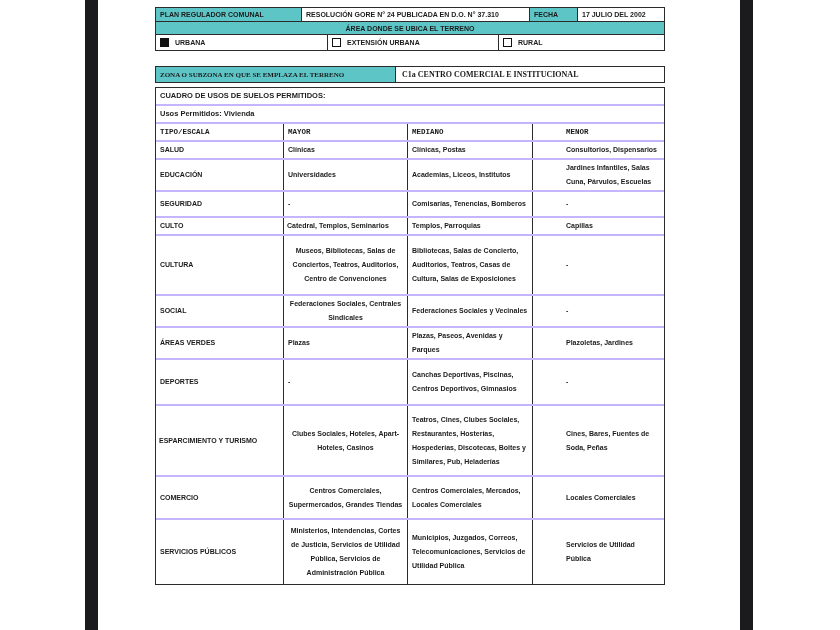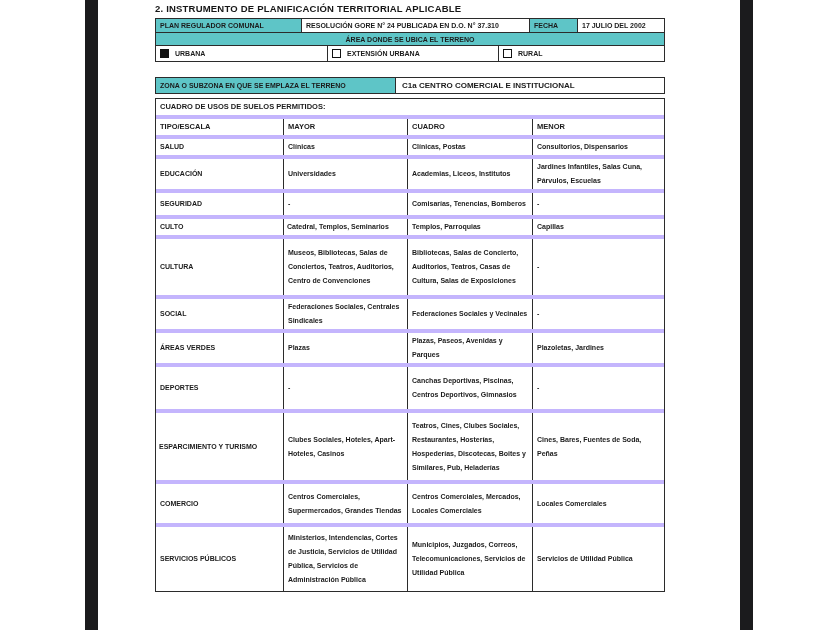--- a/index.html
+++ b/index.html
@@ -30,50 +30,49 @@
   .chk-row .cellA { min-height: 15px; }
   .w-chk1 { width: 172px; } .w-chk2 { width: 171px; } .w-chk3 { flex: 1; }
   .checkbox { width: 9px; height: 9px; border: 1.5px solid #111; background: #fff;
               margin-right: 6px; flex: none; }
   .checkbox.filled { background: #111; }
 
   .gap1 { height: 10px; }
   .gap2 { height: 4px; }
 
   
-  .zona { display: flex; border: 1px solid #2b2b2b; margin-top: 5px; }
+  .zona { display: flex; border: 1px solid #2b2b2b; margin-top: 5px; font-family: Liberation Serif, serif; }
   .zona-label { width: 240px; background: #5ec5c7; border-right: 1px solid #2b2b2b;
                 font-size: 7px; font-weight: bold; display: flex; align-items: center;
                 padding: 0 4px; min-height: 15px; }
   .zona-value { flex: 1; font-size: 8px; font-weight: bold; display: flex;
                 align-items: center; padding: 0 6px; }
 
   
   .tableC { border: 1px solid #2b2b2b; }
-  .trC { display: flex; border-bottom: 4px solid #c4b5fd; }
+  .trC { display: flex; border-bottom: 2px solid #c4b5fd; }
   .trC:last-child { border-bottom: none; }
   .tdC { border-right: 1px solid #2b2b2b; display: flex; align-items: center;
          font-size: 7px; font-weight: bold; line-height: 14px; padding: 1px 4px; }
   .tdC:last-child { border-right: none; }
   .full { width: 100%; min-height: 14px; font-size: 7.5px; }
-  .hdr .tdC { font-size: 7.5px; min-height: 15px; }
+  .hdr .tdC { font-size: 7.5px; min-height: 15px; font-family: Liberation Mono, monospace; }
   .c1 { width: 128px; flex: none; }
-  .c2 { width: 124px; flex: none; }
+  .c2 { width: 124px; flex: none; text-align: center; }
   .c3 { width: 125px; flex: none; }
-  .c4 { flex: 1; }
+  .c4 { flex: 1; margin-left: 29px; }
 </style>
 </head>
 <body>
 
 <div class="side-bar left"></div>
 <div class="side-bar right"></div>
 
 <div class="doc">
 
-  <div class="sec-title">2. INSTRUMENTO DE PLANIFICACIÓN TERRITORIAL APLICABLE</div>
 
   <div class="tableA">
     <div class="rowA">
       <div class="cellA teal w-plan">PLAN REGULADOR COMUNAL</div>
       <div class="cellA w-res">RESOLUCIÓN GORE N° 24 PUBLICADA EN D.O. N° 37.310</div>
       <div class="cellA teal w-fecha">FECHA</div>
       <div class="cellA w-fval">17 JULIO DEL 2002</div>
     </div>
     <div class="rowA area-row">
       <div class="cellA teal">ÁREA DONDE SE UBICA EL TERRENO</div>
@@ -101,24 +100,27 @@
     <div class="zona-label">ZONA O SUBZONA EN QUE SE EMPLAZA EL TERRENO</div>
     <div class="zona-value">C1a CENTRO COMERCIAL E INSTITUCIONAL</div>
   </div>
 
   <div class="gap2"></div>
 
   <div class="tableC">
     <div class="trC">
       <div class="tdC full" style="min-height:15px">CUADRO DE USOS DE SUELOS PERMITIDOS:</div>
     </div>
+    <div class="trC">
+      <div class="tdC full" style="min-height:13px">Usos Permitidos: Vivienda</div>
+    </div>
     <div class="trC hdr">
       <div class="tdC c1">TIPO/ESCALA</div>
       <div class="tdC c2">MAYOR</div>
-      <div class="tdC c3">CUADRO</div>
+      <div class="tdC c3">MEDIANO</div>
       <div class="tdC c4">MENOR</div>
     </div>
 
     <div class="trC" style="min-height:14px">
       <div class="tdC c1">SALUD</div>
       <div class="tdC c2">Clínicas</div>
       <div class="tdC c3">Clínicas, Postas</div>
       <div class="tdC c4">Consultorios, Dispensarios</div>
     </div>
     <div class="trC" style="min-height:32px">

